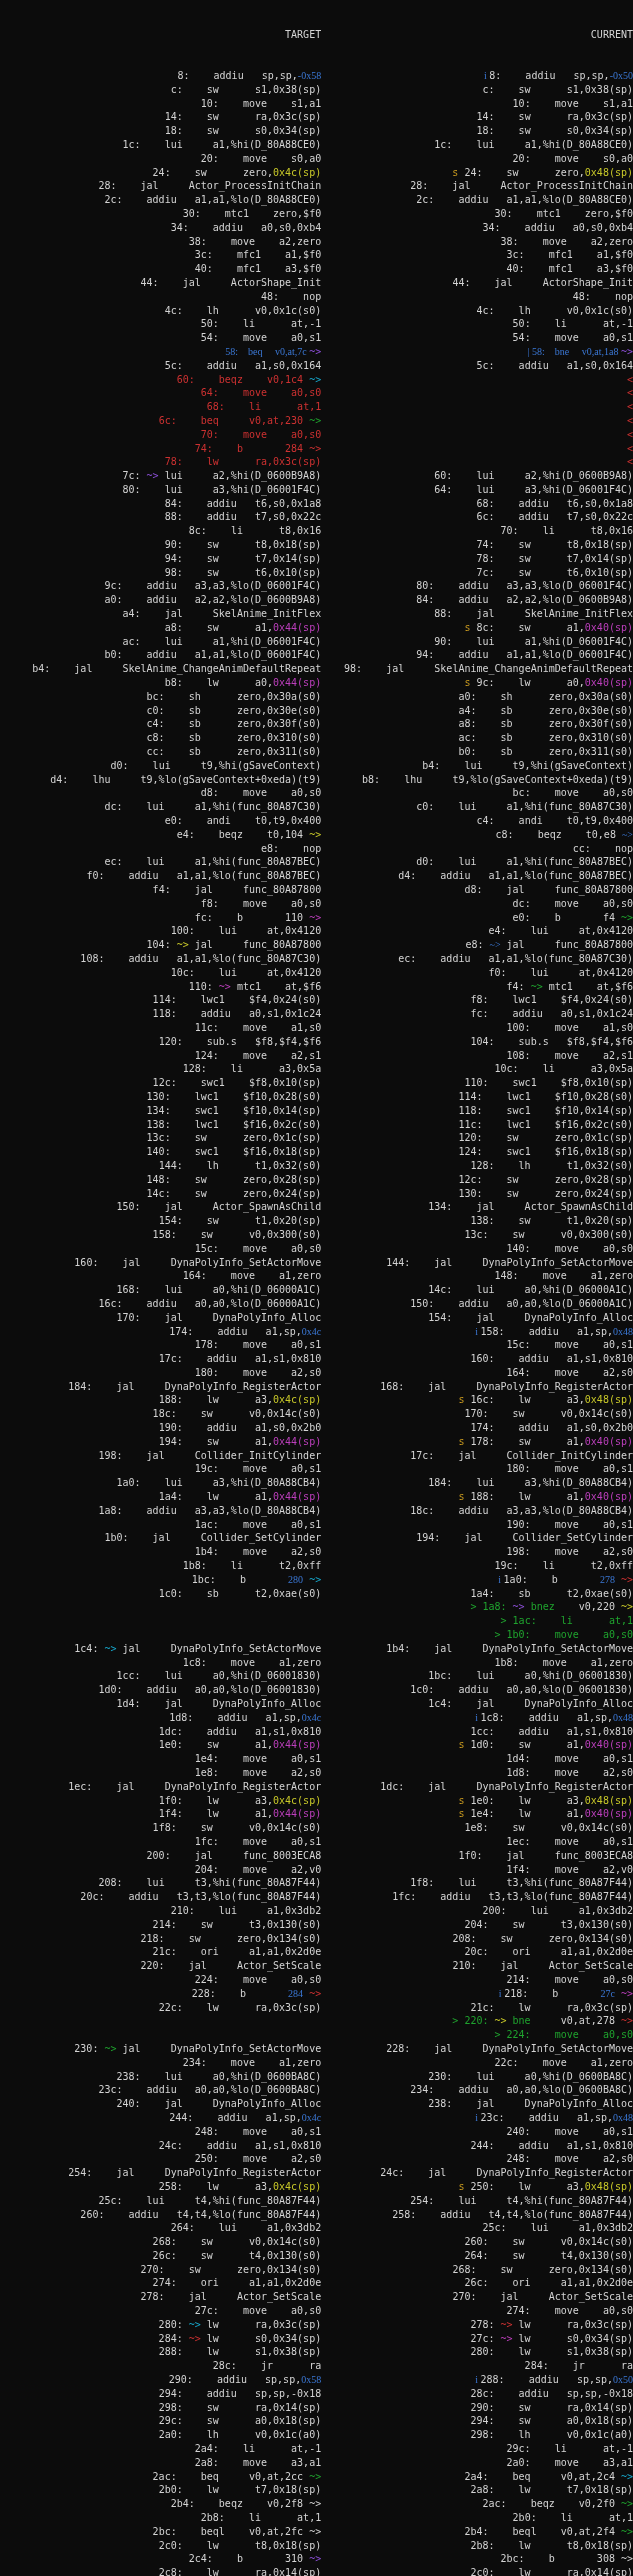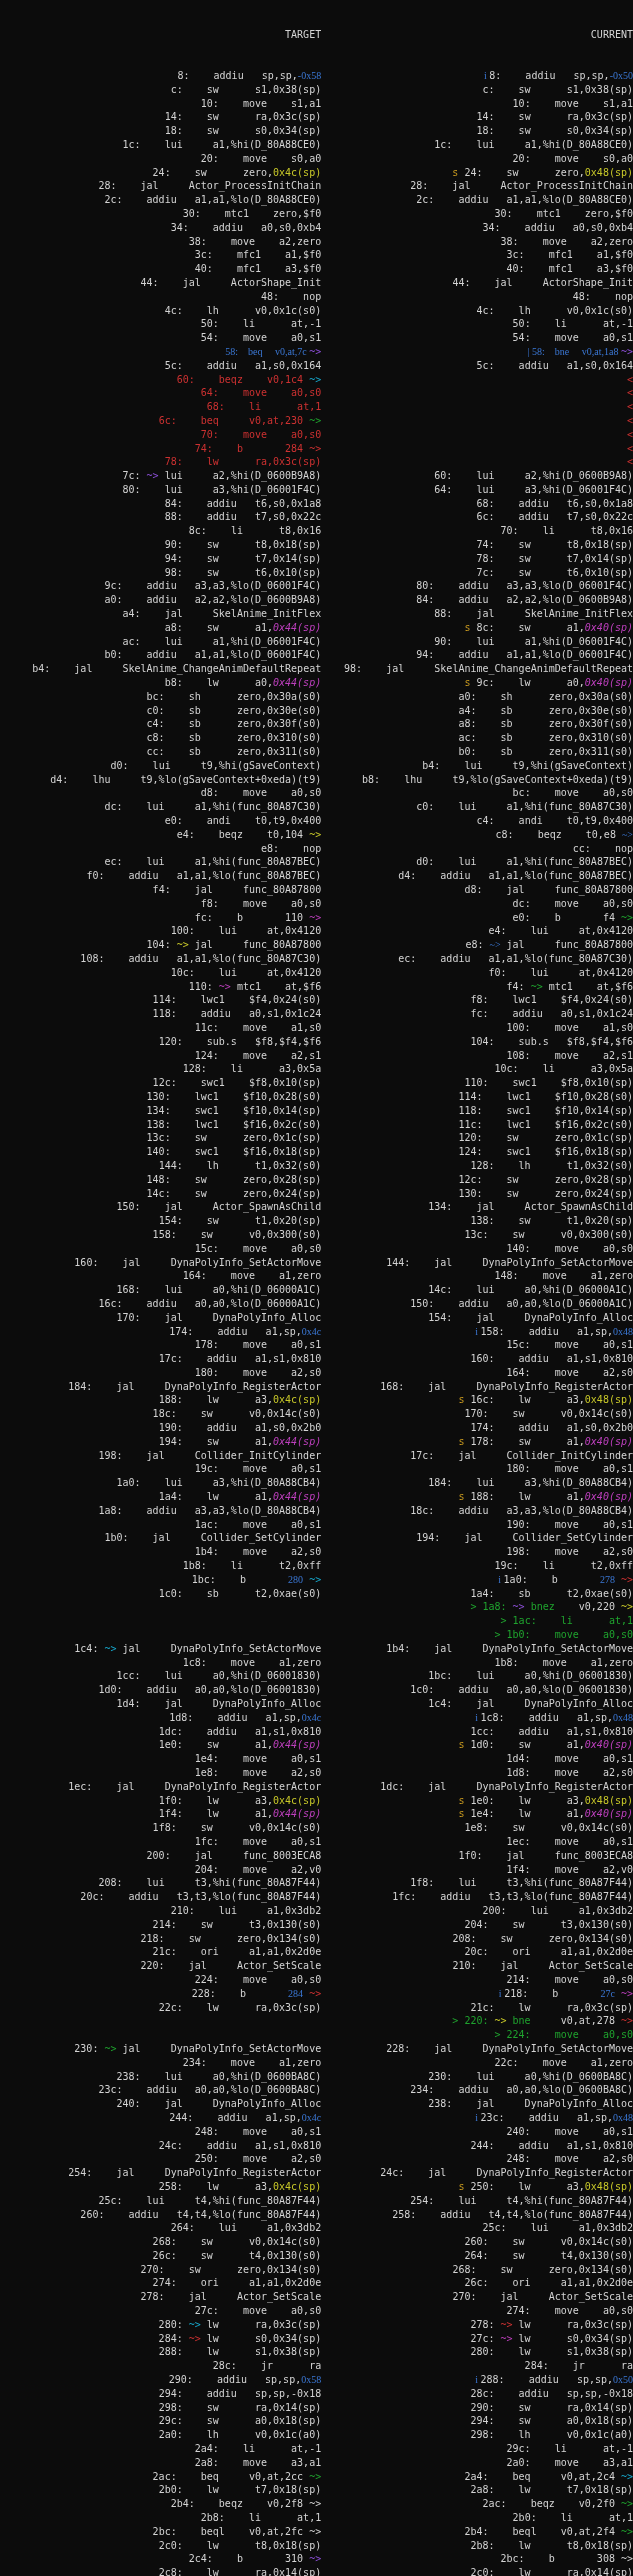--- a/index.html
+++ b/index.html
@@ -19,21 +19,21 @@
   }
   #left-col{left:2.2px;width:319px;overflow:hidden;height:2576px;}
   #right-col{left:325px;width:308px;overflow:hidden;height:2576px;}
   .col-header{height:13.8px;}
   #right-col .col-header{padding-left:2ch;}
   .line{height:13.8px;}
   .c-w{color:var(--w,#d4d4d4);}
   .c-b{color:var(--b,#3b78d6);font-family:Liberation Serif, serif;}
   .c-y{color:var(--y,#c9c929);}
   .c-o{color:var(--o,#c99a1f);}
-  .c-m{color:var(--m,#bc3fbc);font-style:italic;}
+  .c-m{color:var(--m,#bc3fbc);}
   .c-r{color:var(--r,#cd3131);}
   .c-g{color:var(--g,#1fa32e);}
   .c-c{color:var(--c,#16a8cd);}
   .c-v{color:var(--v,#8c4fd8);}
 </style>
 </head>
 <body>
 
 <div id="diff-root">
   <div id="left-col" class="col">

